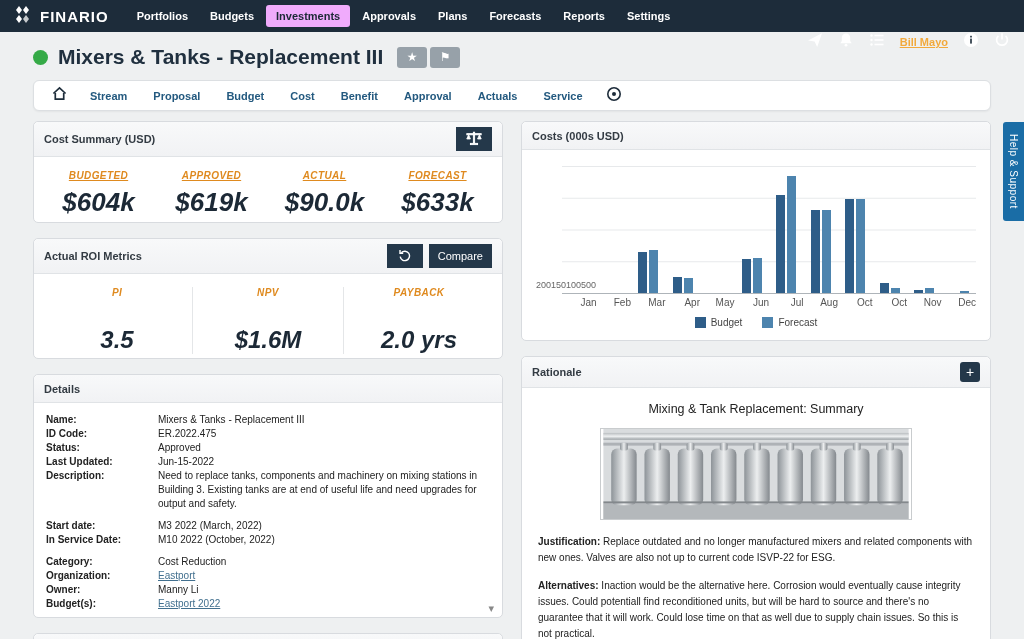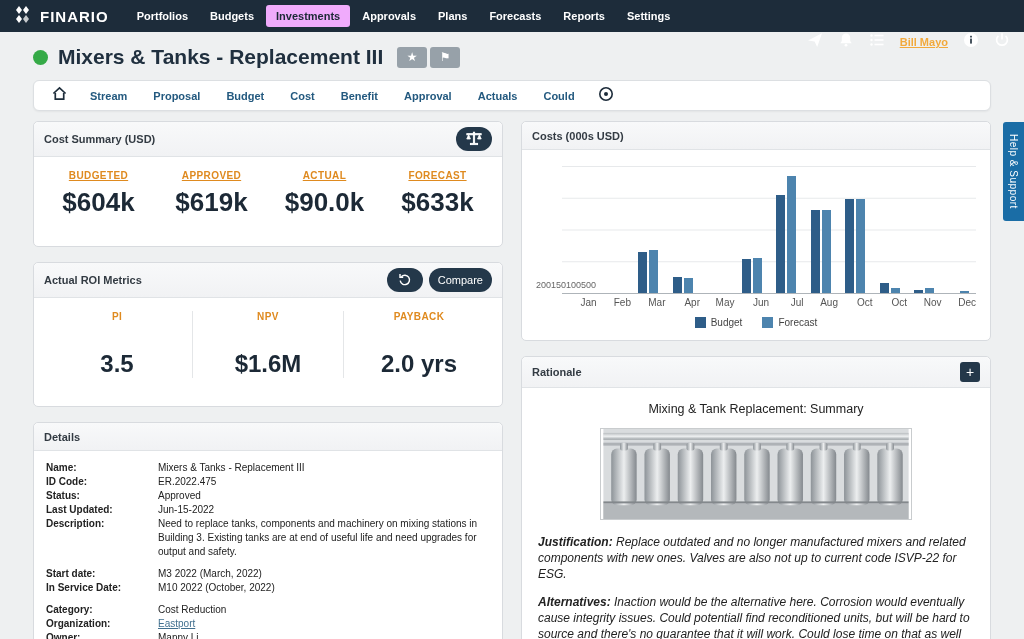--- a/index.html
+++ b/index.html
@@ -28,25 +28,25 @@
   .tab { font-size:11px; font-weight:600; color:#23597f; padding:6px 13px; text-decoration:none; cursor:pointer; }
   .tab-iconbtn { padding:4px 10px; display:flex; align-items:center; cursor:pointer; }
 
   
   .columns { display:flex; gap:18px; margin-top:10px; align-items:flex-start; }
   .col { flex:1; min-width:0; }
   .card { background:#fff; border:1px solid #d8dbdf; border-radius:5px; margin-bottom:15px; }
   .card-head { background:linear-gradient(#f8f9fa,#f1f2f4); border-bottom:1px solid #e0e3e6; padding:5px 10px; min-height:28px; display:flex; align-items:center; justify-content:space-between; border-radius:5px 5px 0 0; }
   .card-title { font-size:11px; font-weight:bold; color:#333b43; }
   .head-actions { display:flex; gap:6px; }
-  .dark-btn { background:#24384a; border:none; border-radius:12px; color:#fff; height:24px; min-width:36px; display:inline-flex; align-items:center; justify-content:center; gap:4px; font-size:11px; padding:1px 9px; cursor:pointer; }
+  .dark-btn { background:#24384a; border:none; border-radius:0; color:#fff; height:24px; min-width:36px; display:inline-flex; align-items:center; justify-content:center; gap:4px; font-size:11px; padding:1px 9px; cursor:pointer; }
   .plus-btn { background:#24384a; border:none; border-radius:3px; color:#fff; width:20px; height:20px; font-size:14px; line-height:1; cursor:pointer; }
 
   
-  .metric-row { display:flex; padding:13px 8px 28px; }
+  .metric-row { display:flex; padding:13px 8px 4px;font-style:italic; }
   .metric { flex:1; text-align:center; }
   .metric + .metric.divided, .divided { border-left:1px solid #e4e6e8; }
   .metric-label { font-size:10px; font-weight:bold; color:#df8a1f; letter-spacing:.4px; margin-bottom:6px; }
   .metric-label.u { text-decoration:underline; }
   .metric-value { font-size:26px; font-weight:bold; color:#1c2936; }
   .metric-value.roi { font-size:24px;margin-top:28px; }
 
   
   .details-body { padding:10px 12px 6px; position:relative; }
   .drow { display:flex; font-size:10px; line-height:14px; }
@@ -69,21 +69,21 @@
   .x-lab { flex:1; text-align:right; font-size:10px; color:#555; }
   .legend { display:flex; justify-content:center; gap:20px; margin:9px 0 6px; }
   .legend-item { display:flex; align-items:center; gap:5px; font-size:10px; color:#444; }
   .sw { width:11px; height:11px; display:inline-block; }
 
   
   .rationale-body { padding:14px 16px; }
   .r-heading { text-align:center; font-size:12.5px; color:#222; margin-bottom:12px; }
   .r-imgwrap { display:flex; justify-content:center; margin-bottom:14px; }
   .r-imgwrap svg { border:1px solid #c9ccce; }
-  .rpara { font-size:12px; line-height:16px; color:#222; margin-bottom:12px;font-style:italic; }
+  .rpara { font-size:10px; line-height:16px; color:#222; margin-bottom:12px; }
 
   
   .help-tab { position:fixed; right:0; top:122px; background:#1a6da6; color:#fff; writing-mode:vertical-rl; font-size:10px; padding:12px 5px; border-radius:3px 0 0 3px; letter-spacing:.5px; cursor:pointer; }
 </style>
 </head>
 <body>
 
 <header class="topbar">
   <div class="brand">
     <span>
@@ -167,21 +167,21 @@
           </svg>
       </span>
     </span>
     <a class="tab">Stream</a>
     <a class="tab">Proposal</a>
     <a class="tab">Budget</a>
     <a class="tab">Cost</a>
     <a class="tab">Benefit</a>
     <a class="tab">Approval</a>
     <a class="tab">Actuals</a>
-    <a class="tab">Could</a>
+    <a class="tab">Service</a>
     <span class="tab-iconbtn">
       <span>
         <svg width="16" height="16" viewBox="0 0 16 16">
             <circle cx="8" cy="8" r="6.2" stroke="#1d2c3a" stroke-width="1.6" fill="none"></circle>
             <circle cx="8" cy="8" r="2" fill="#1d2c3a"></circle>
           </svg>
       </span>
     </span>
   </div>
 

